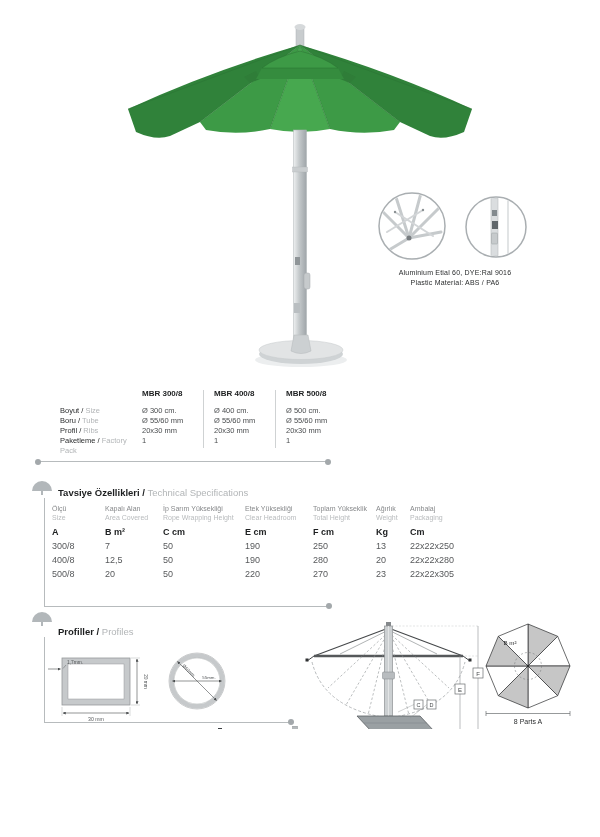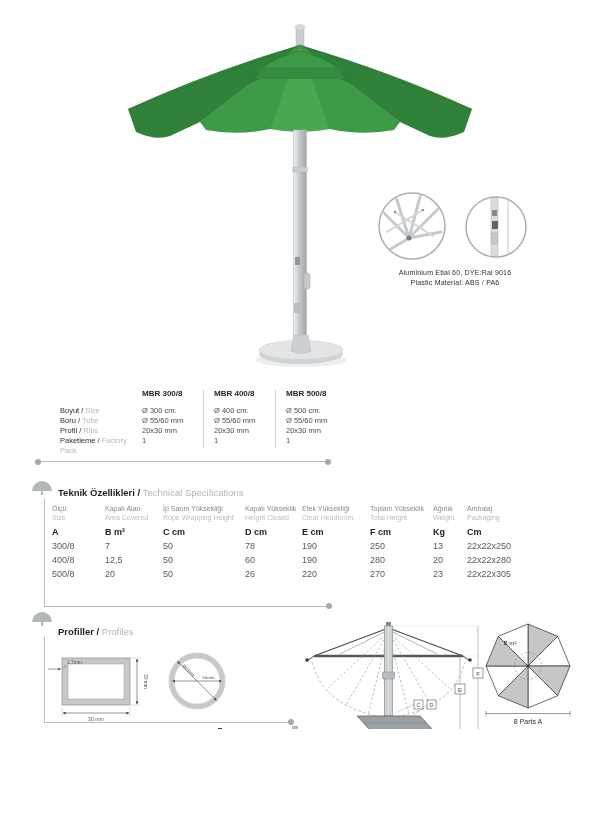--- a/index.html
+++ b/index.html
@@ -171,21 +171,21 @@
 
   <div class="abs h-div" style="left:38px;top:461px;width:290px;"></div>
   <div class="dot" style="left:35px;top:459px;"></div>
   <div class="dot" style="left:325px;top:459px;"></div>
 
   <div class="abs umb-icon" style="left:32px;top:481px;"></div>
   <div class="abs section-line" style="left:44px;top:498px;width:284px;height:108px;"></div>
   <div class="dot" style="left:326px;top:603px;"></div>
 
   <div class="abs sec-title" style="left:58px;top:487px;">
-    <span class="tr">Teknik Özellikleri /</span> <span class="en">Technical Specifications</span>
+    <span class="tr">Tavsiye Özellikleri /</span> <span class="en">Technical Specifications</span>
   </div>
 
   <div class="abs specs-table">
     <div class="spec-col c0">
       <div class="h-tr">Ölçü</div>
       <div class="h-en">Size</div>
       <div class="h-unit">A</div>
       <div class="cell">300/8</div>
       <div class="cell">400/8</div>
       <div class="cell">500/8</div>
@@ -198,28 +198,20 @@
       <div class="cell">12,5</div>
       <div class="cell">20</div>
     </div>
     <div class="spec-col c2">
       <div class="h-tr">İp Sarım Yüksekliği</div>
       <div class="h-en">Rope Wrapping Height</div>
       <div class="h-unit">C cm</div>
       <div class="cell">50</div>
       <div class="cell">50</div>
       <div class="cell">50</div>
-    </div>
-    <div class="spec-col c3">
-      <div class="h-tr">Kapalı Yükseklik</div>
-      <div class="h-en">Height Closed</div>
-      <div class="h-unit">D cm</div>
-      <div class="cell">78</div>
-      <div class="cell">60</div>
-      <div class="cell">26</div>
     </div>
     <div class="spec-col c4">
       <div class="h-tr">Etek Yüksekliği</div>
       <div class="h-en">Clear Headroom</div>
       <div class="h-unit">E cm</div>
       <div class="cell">190</div>
       <div class="cell">190</div>
       <div class="cell">220</div>
     </div>
     <div class="spec-col c5">

